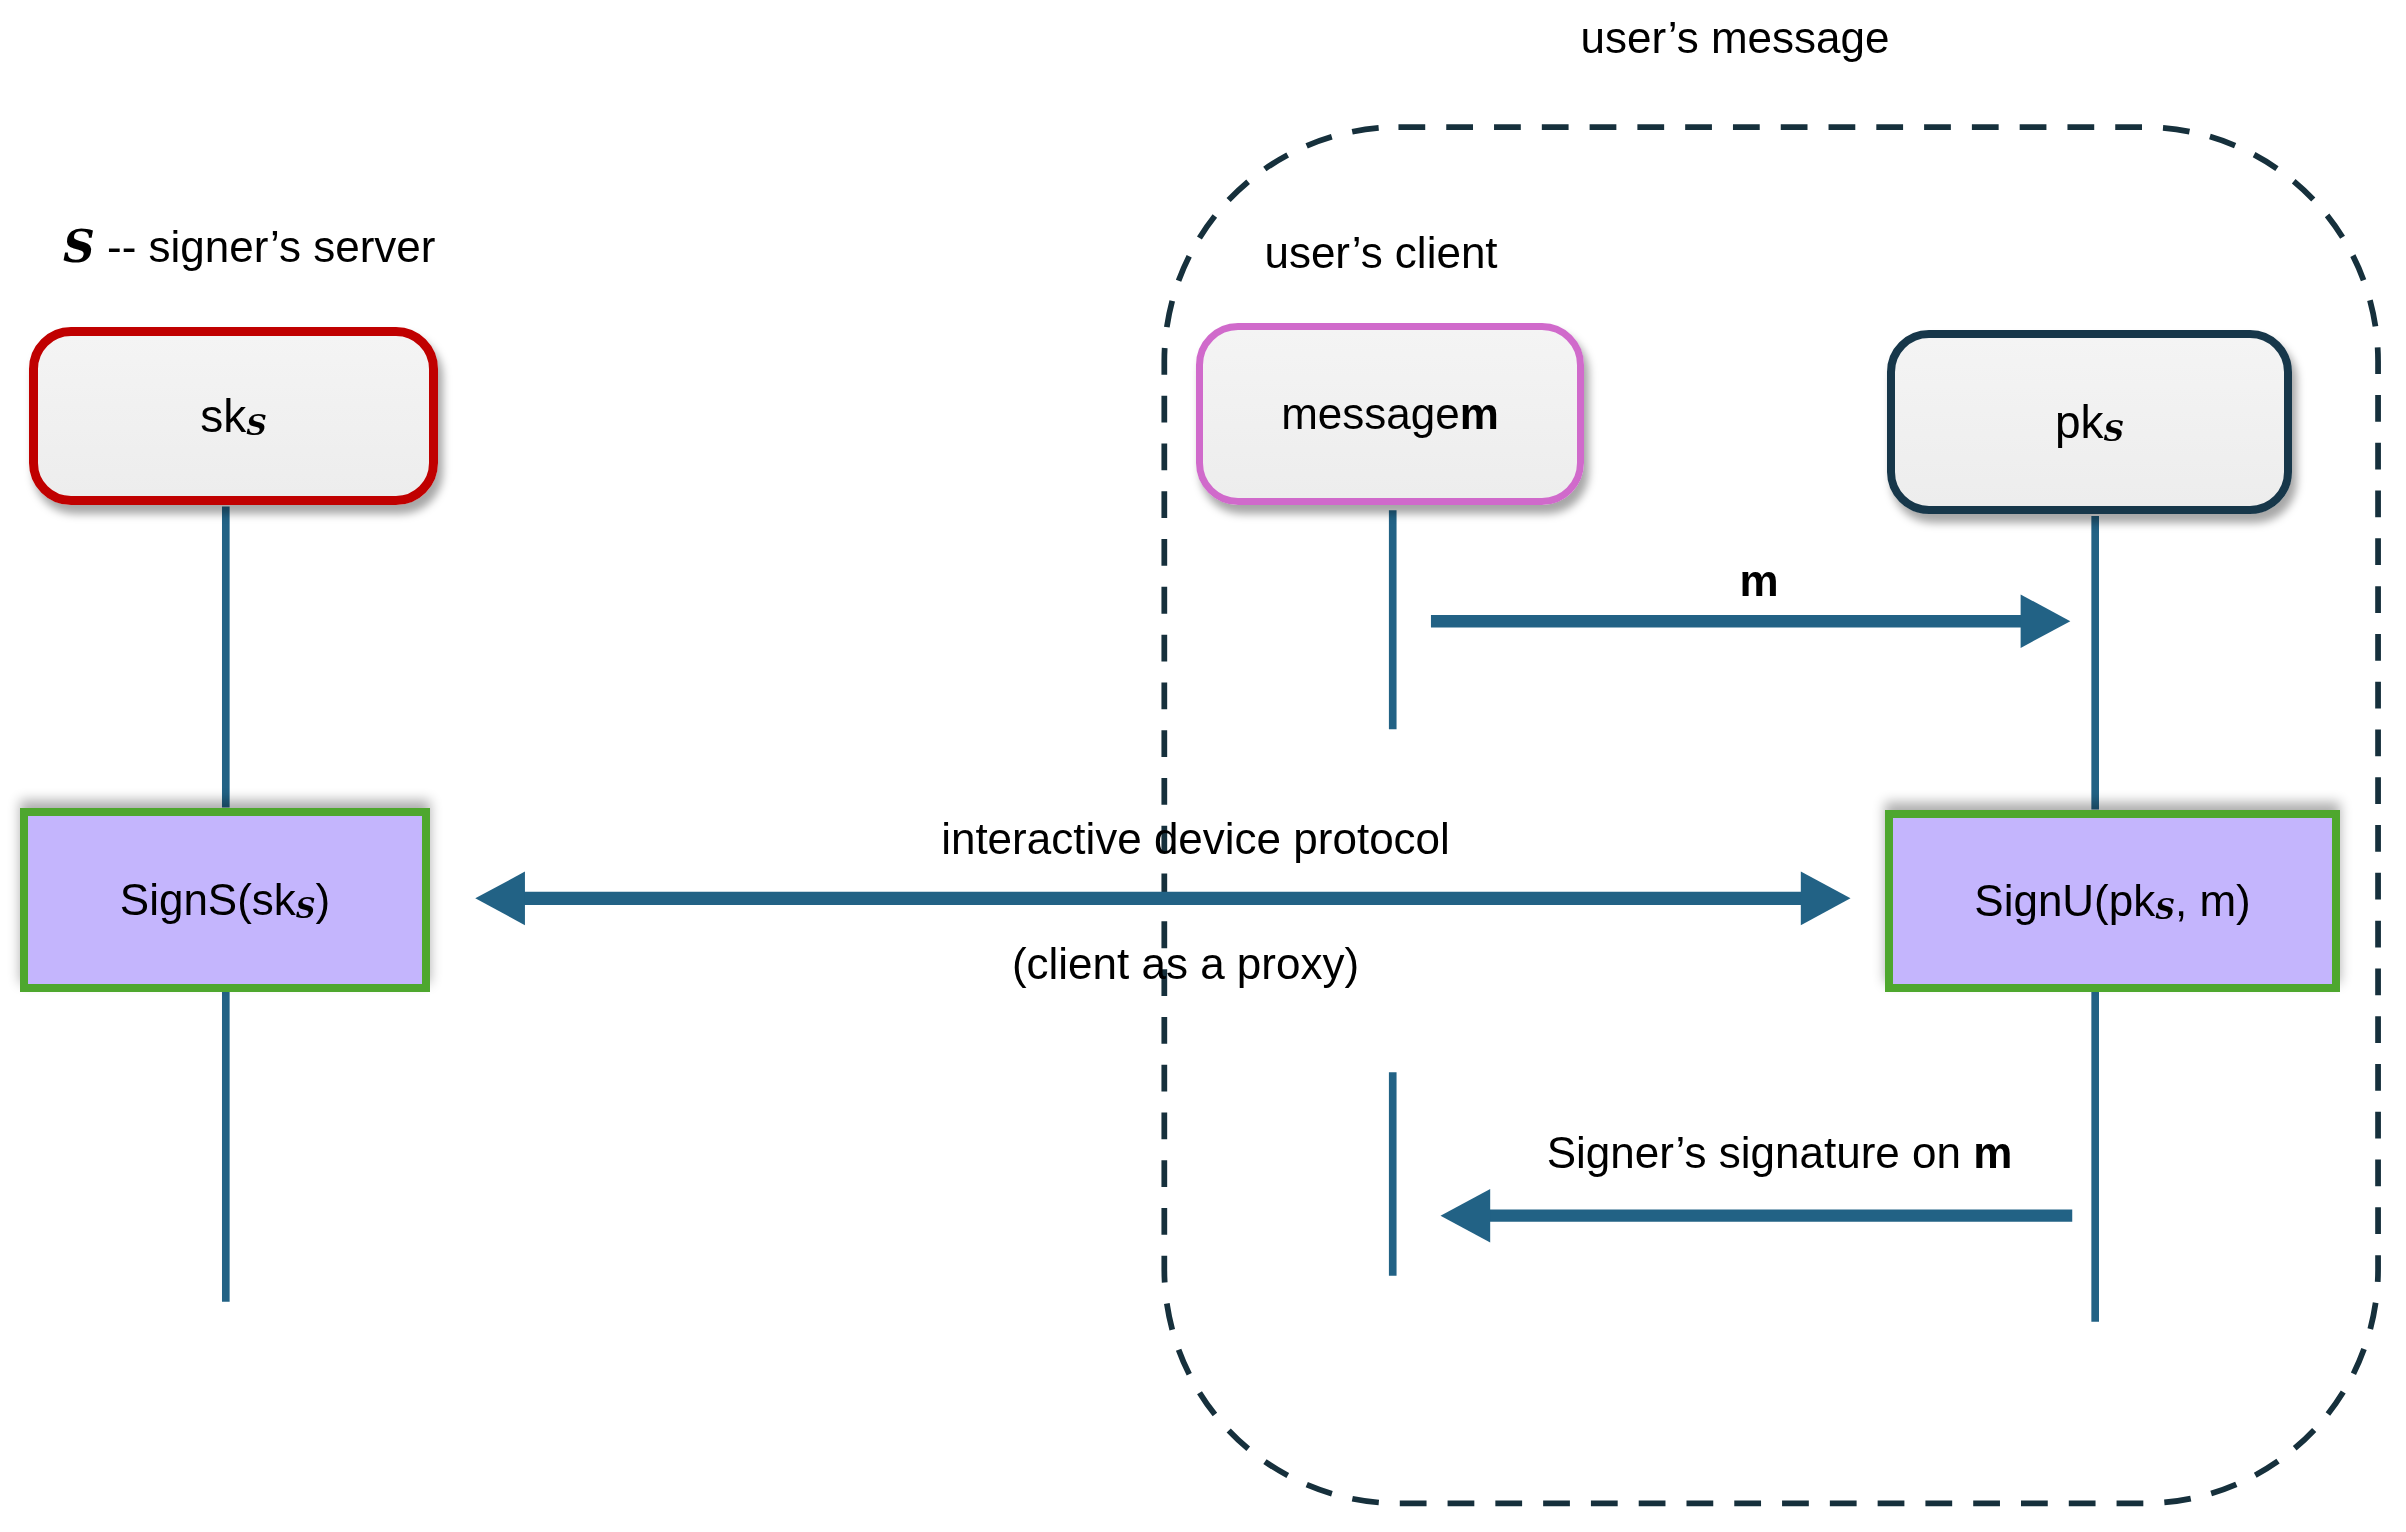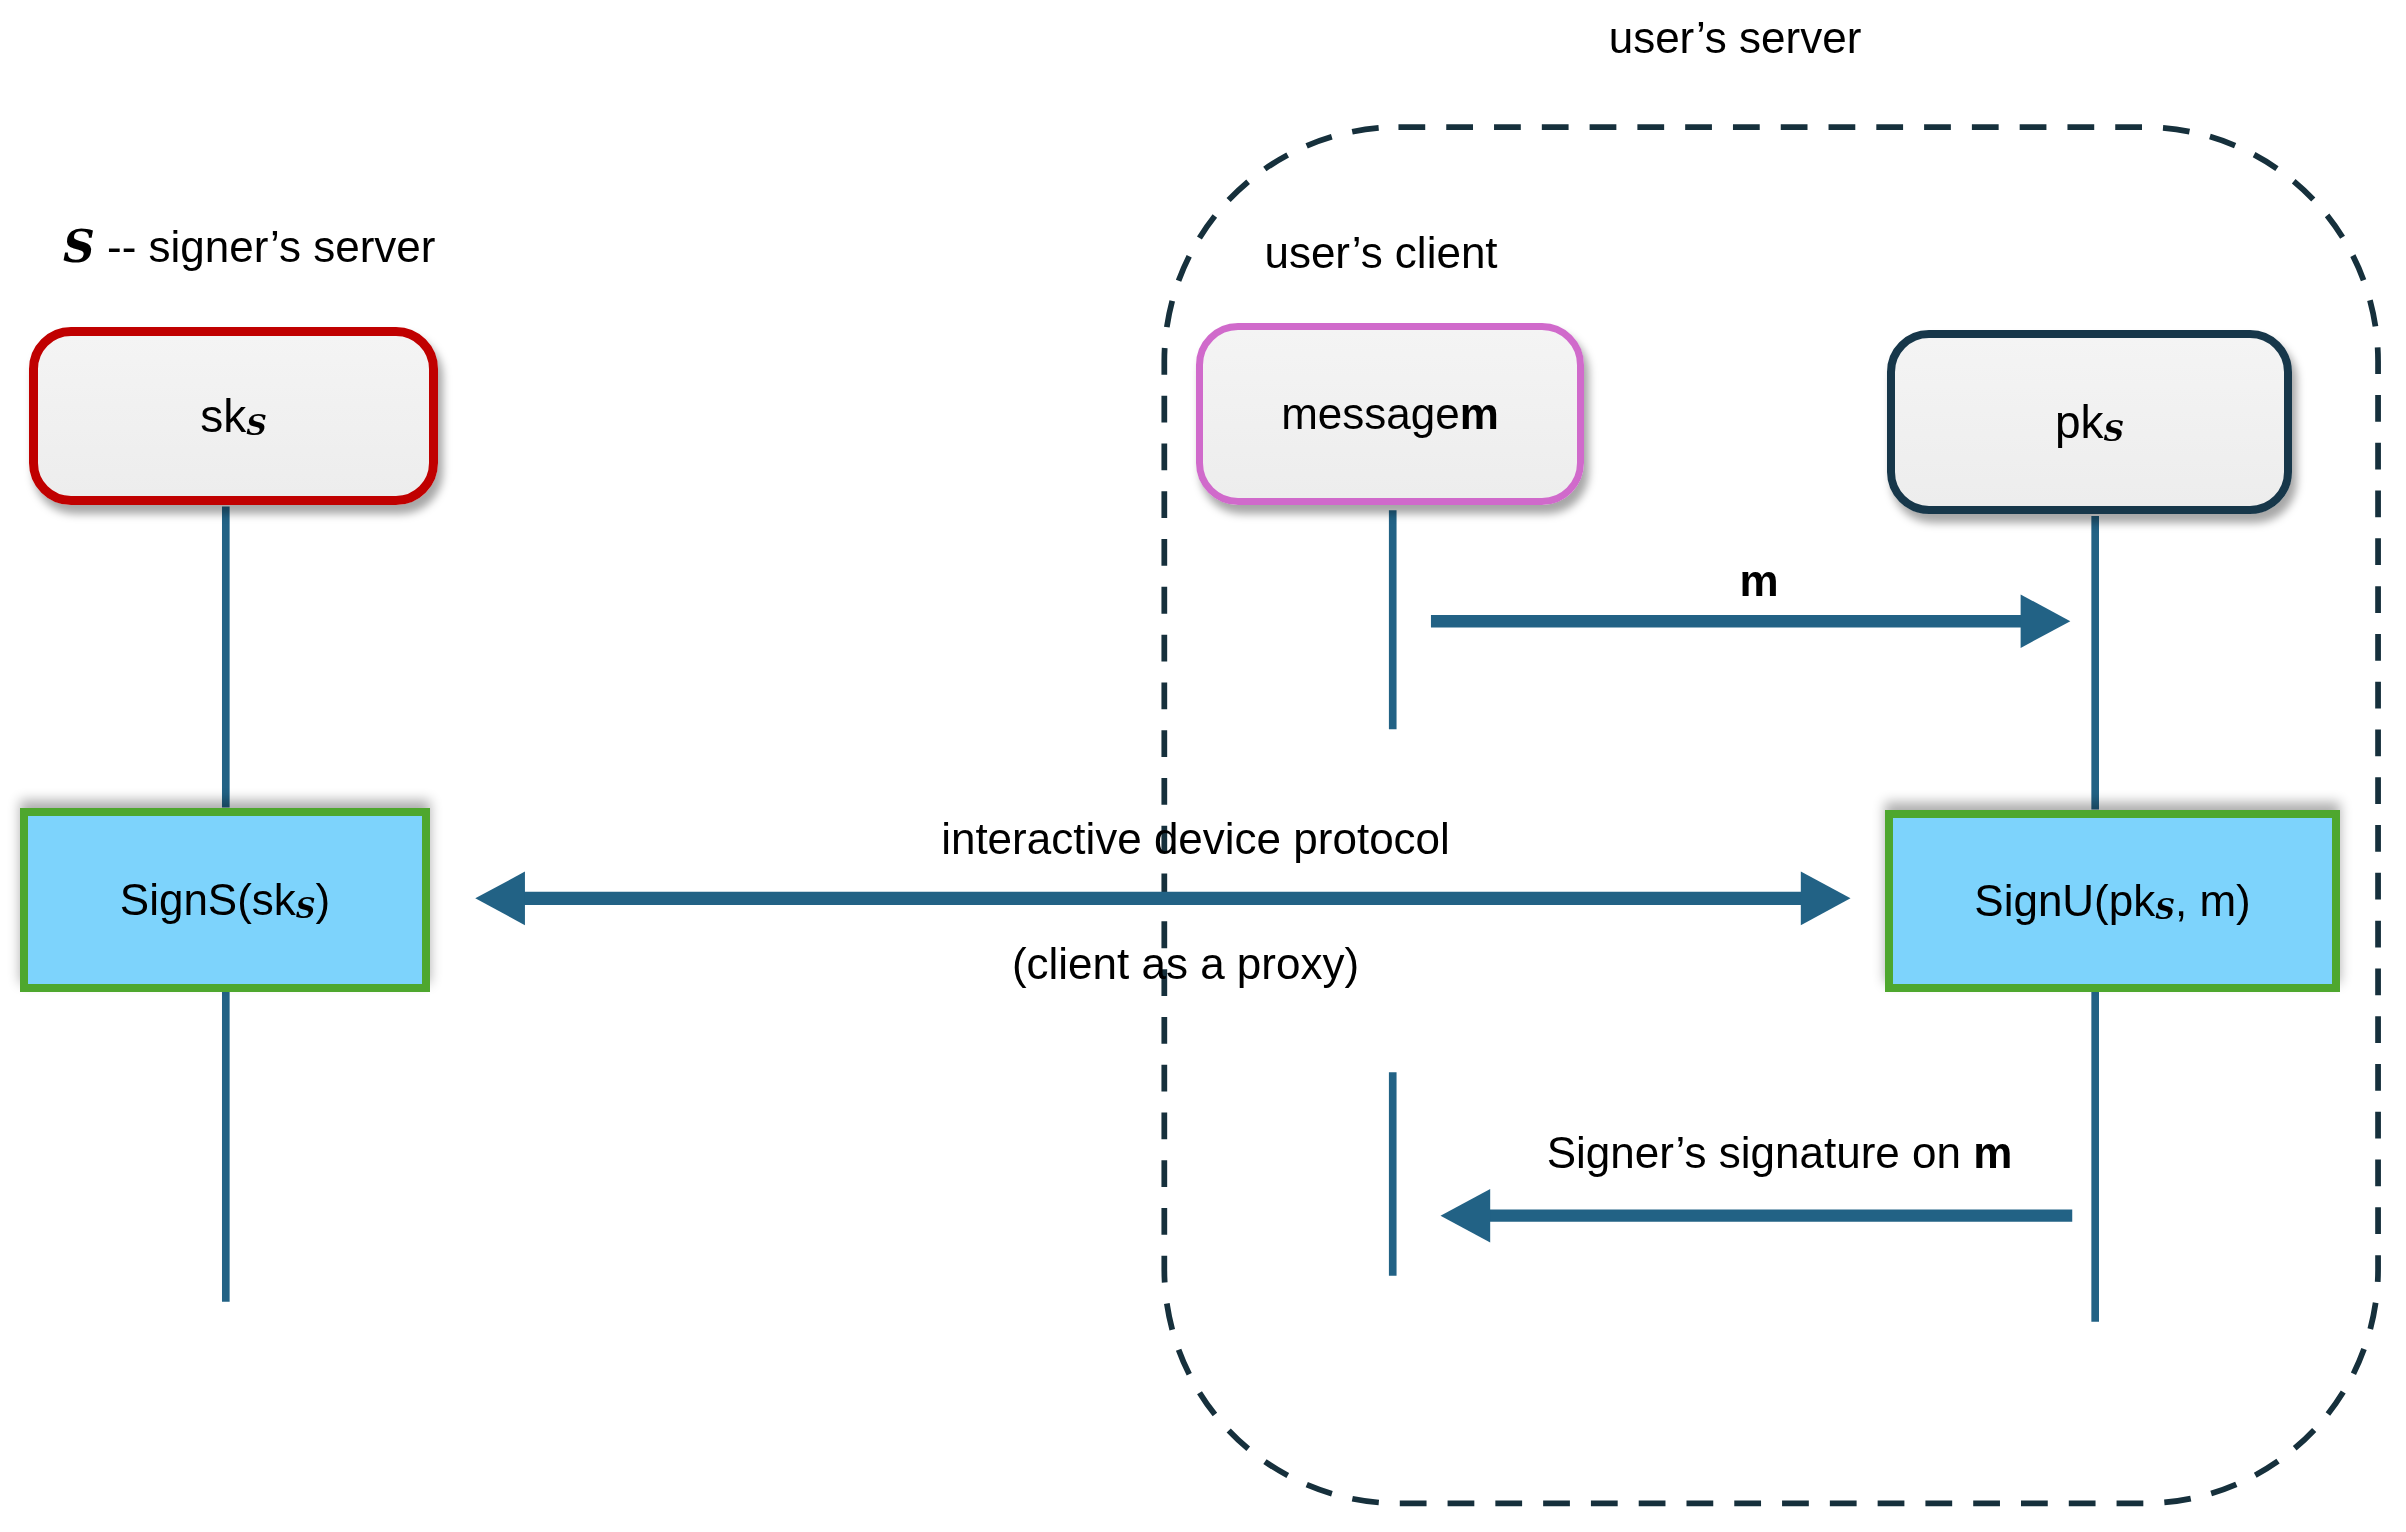--- a/index.html
+++ b/index.html
@@ -12,21 +12,21 @@
   .ctr{text-align:center;}
   .box{
     position:absolute;box-sizing:border-box;display:flex;align-items:center;justify-content:center;
     font-size:46px;white-space:nowrap;
   }
   .rbox{
     border-radius:42px;background:linear-gradient(#f4f4f4,#ededed);
     box-shadow:4.8px 8.6px 8.6px rgba(0,0,0,0.35);
   }
   .gbox{
-    background:#7dd3fc;border:8.6px solid #4EA72E;
+    background:#c4b5fd;border:8.6px solid #4EA72E;
     box-shadow:0 -7.6px 11.5px rgba(0,0,0,0.32);font-size:44px;
   }
   .scriptcap{font-family:"DejaVu Serif",serif;font-style:italic;font-weight:bold;}
   .sub{
     font-family:"DejaVu Serif",serif;font-style:italic;font-weight:bold;
     font-size:0.62em;display:inline-block;transform:translateY(0.3em);
   }
   .bold{font-weight:bold;}
 </style>
 </head>
@@ -55,21 +55,21 @@
       <polygon points="549,912 497,940 549,968" fill="#226285"></polygon>
       <polygon points="1884,912 1936,940 1884,968" fill="#226285"></polygon>
     </g>
 
     <g>
       <line x1="1557" y1="1272" x2="2168" y2="1272" stroke="#226285" stroke-width="13"></line>
       <polygon points="1559,1244 1507,1272 1559,1300" fill="#226285"></polygon>
     </g>
   </svg>
 
-  <div class="lbl ctr" style="left:1448px;top:13.4px;width:574px;">user’s server</div>
+  <div class="lbl ctr" style="left:1448px;top:13.4px;width:574px;">user’s message</div>
 
   <div class="lbl" style="left:63px;top:222px;">
     <span class="scriptcap">S</span><span> -- signer’s server</span>
   </div>
 
   <div class="lbl ctr" style="left:1190px;top:228px;width:382px;">user’s client</div>
 
 
   <div class="box rbox" style="left:29px;top:327px;width:409px;height:178px;border:9.6px solid #C00000;align-items:center;">
     <span>sk</span>

